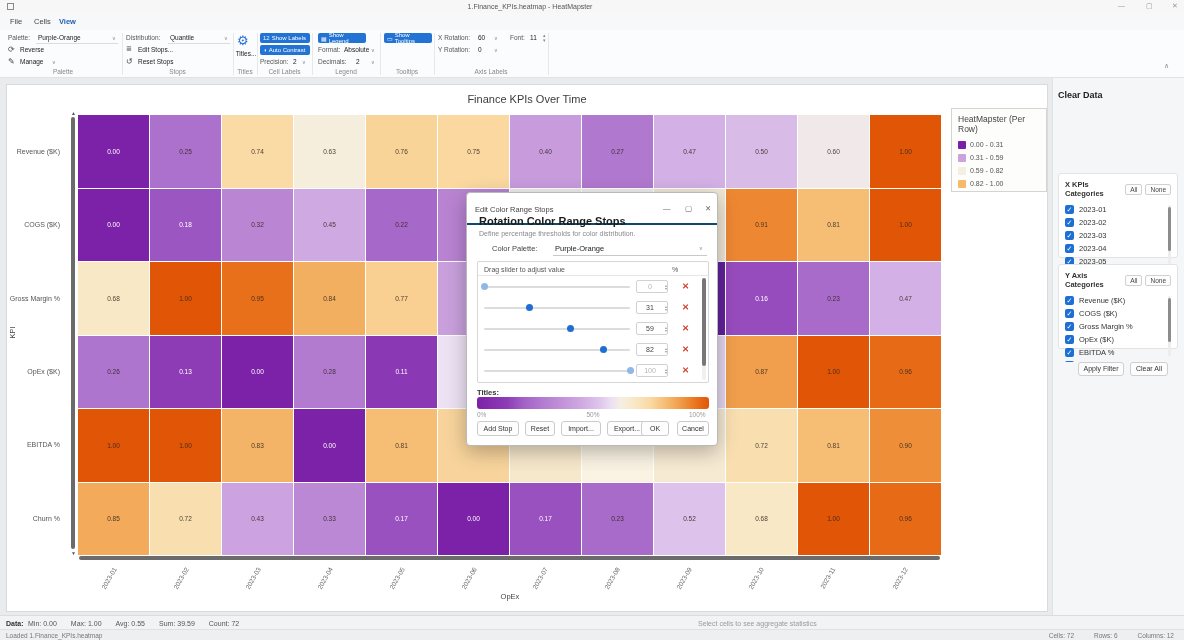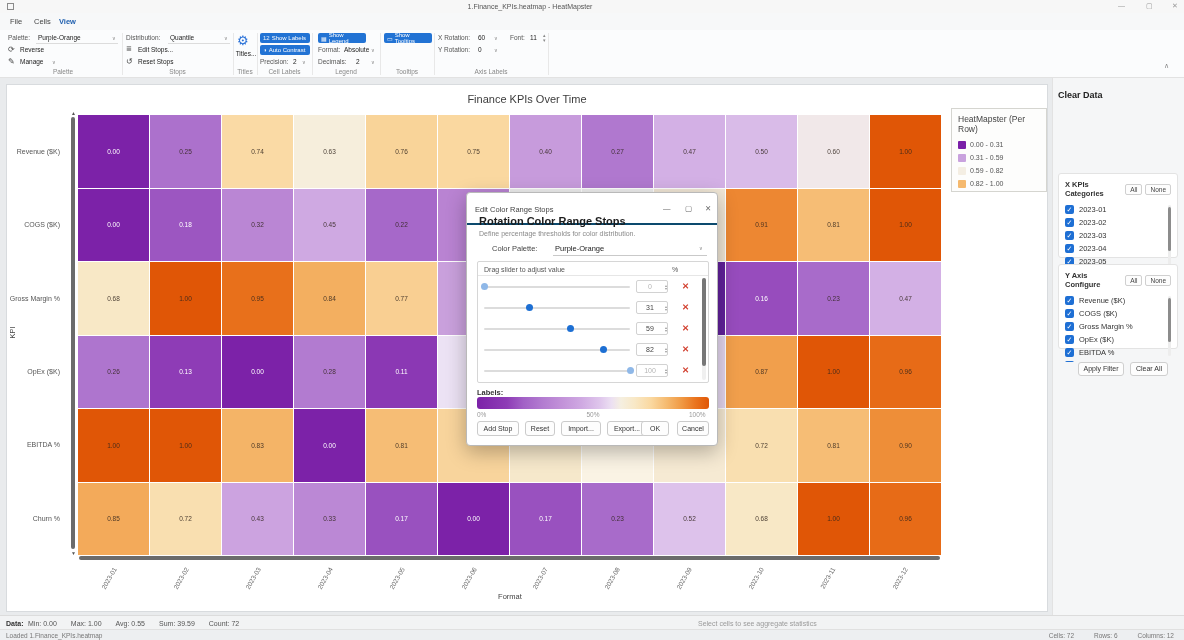--- a/index.html
+++ b/index.html
@@ -302,21 +302,21 @@
       <span class="xl" style="left: 225.708px; top: 6px;">2023-04</span>
       <span class="xl" style="left: 297.625px; top: 6px;">2023-05</span>
       <span class="xl" style="left: 369.542px; top: 6px;">2023-06</span>
       <span class="xl" style="left: 441.458px; top: 6px;">2023-07</span>
       <span class="xl" style="left: 513.375px; top: 6px;">2023-08</span>
       <span class="xl" style="left: 585.292px; top: 6px;">2023-09</span>
       <span class="xl" style="left: 657.208px; top: 6px;">2023-10</span>
       <span class="xl" style="left: 729.125px; top: 6px;">2023-11</span>
       <span class="xl" style="left: 801.042px; top: 6px;">2023-12</span>
     </div>
-  <div class="xaxis-title">Format</div>
+  <div class="xaxis-title">OpEx</div>
 
   <div class="legendbox">
     <div class="lt">HeatMapster (Per Row)</div>
     <div id="legend-entries">
         <div class="li">
           <span class="sw" style="background: rgb(122, 31, 168);"></span>
           <span>0.00 - 0.31</span>
         </div>
         <div class="li">
           <span class="sw" style="background: rgb(201, 162, 222);"></span>
@@ -368,21 +368,21 @@
           <span class="cbox">✓</span>
         </div>
         <div class="cscroll">
           <div class="thumb"></div>
         </div>
       </div>
   </div>
 
   <div class="f-card" style="top:264px; height:85px;">
     <div class="chead">
-      <span class="ct">Y Axis Configure</span>
+      <span class="ct">Y Axis Categories</span>
       <span class="mini-btn">All</span>
       <span class="mini-btn">None</span>
     </div>
     <div class="clist" id="y-cat-list">
         <div class="crow">
           <span class="cbox">✓</span>
           <span class="clab">Revenue ($K)</span>
         </div>
         <div class="crow">
           <span class="cbox">✓</span>
@@ -491,21 +491,21 @@
               </span>
             </div>
             <span class="del">✕</span>
           </div>
         </div>
       <div class="dlg-scroll">
           <div class="thumb"></div>
         </div>
     </div>
 
-    <div class="dlg-prev-label">Labels:</div>
+    <div class="dlg-prev-label">Titles:</div>
     <div class="dlg-grad" id="preview-gradient" style="background: linear-gradient(90deg, rgb(124, 34, 168) 0%, rgb(142, 60, 182) 13%, rgb(162, 97, 198) 20%, rgb(178, 123, 208) 28%, rgb(193, 144, 216) 36%, rgb(207, 169, 226) 45%, rgb(223, 198, 236) 53%, rgb(236, 224, 242) 58%, rgb(245, 239, 224) 62%, rgb(248, 232, 198) 68%, rgb(250, 216, 160) 75%, rgb(245, 185, 110) 82%, rgb(240, 154, 69) 88%, rgb(234, 117, 31) 94%, rgb(224, 86, 6) 100%);"></div>
     <span class="dlg-scale" style="left:10px;">0%</span>
     <span class="dlg-scale" style="left:0; width:252px; text-align:center;">50%</span>
     <span class="dlg-scale" style="left:222px;">100%</span>
 
     <div class="dbtn" style="left:10px; width:42px;">Add Stop</div>
     <div class="dbtn" style="left:58px; width:30px;">Reset</div>
     <div class="dbtn" style="left:94px; width:40px;">Import...</div>
     <div class="dbtn" style="left:140px; width:40px;">Export...</div>
     <div class="dbtn" style="left:176px; width:28px; left:174px;">OK</div>

